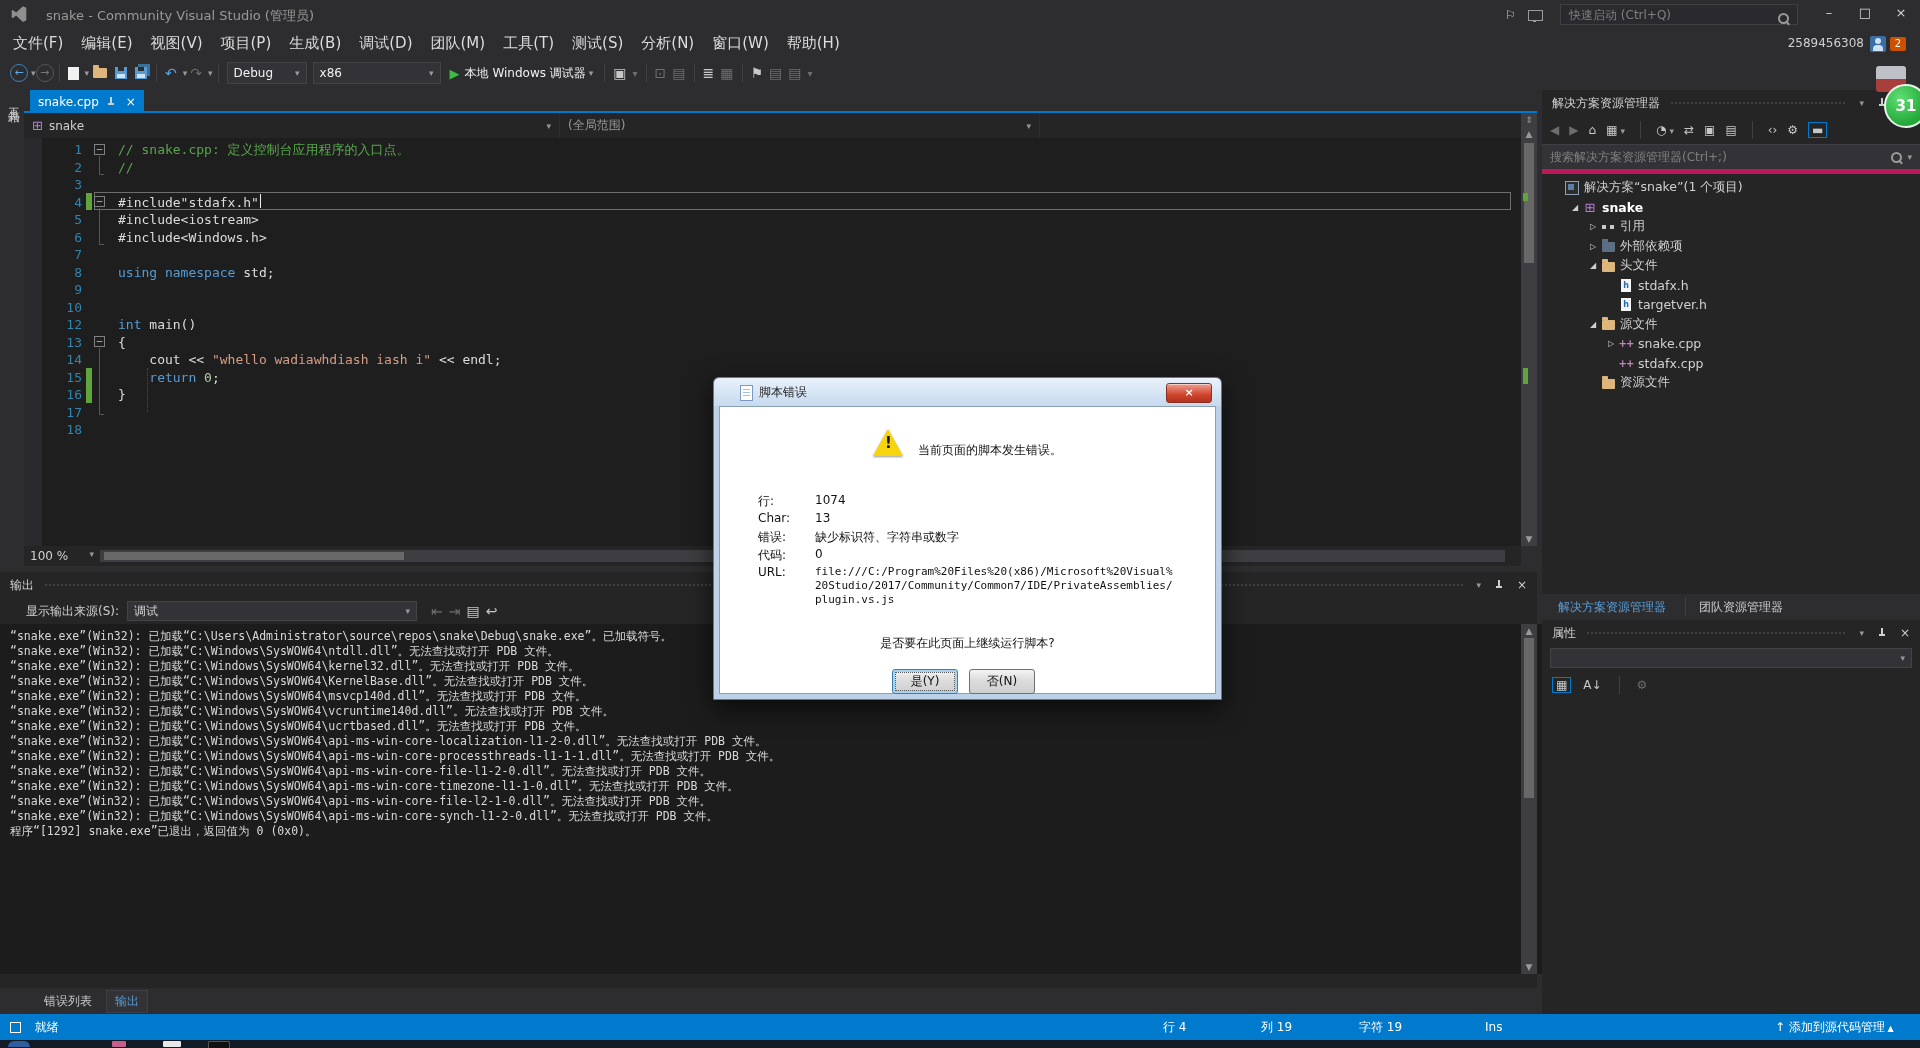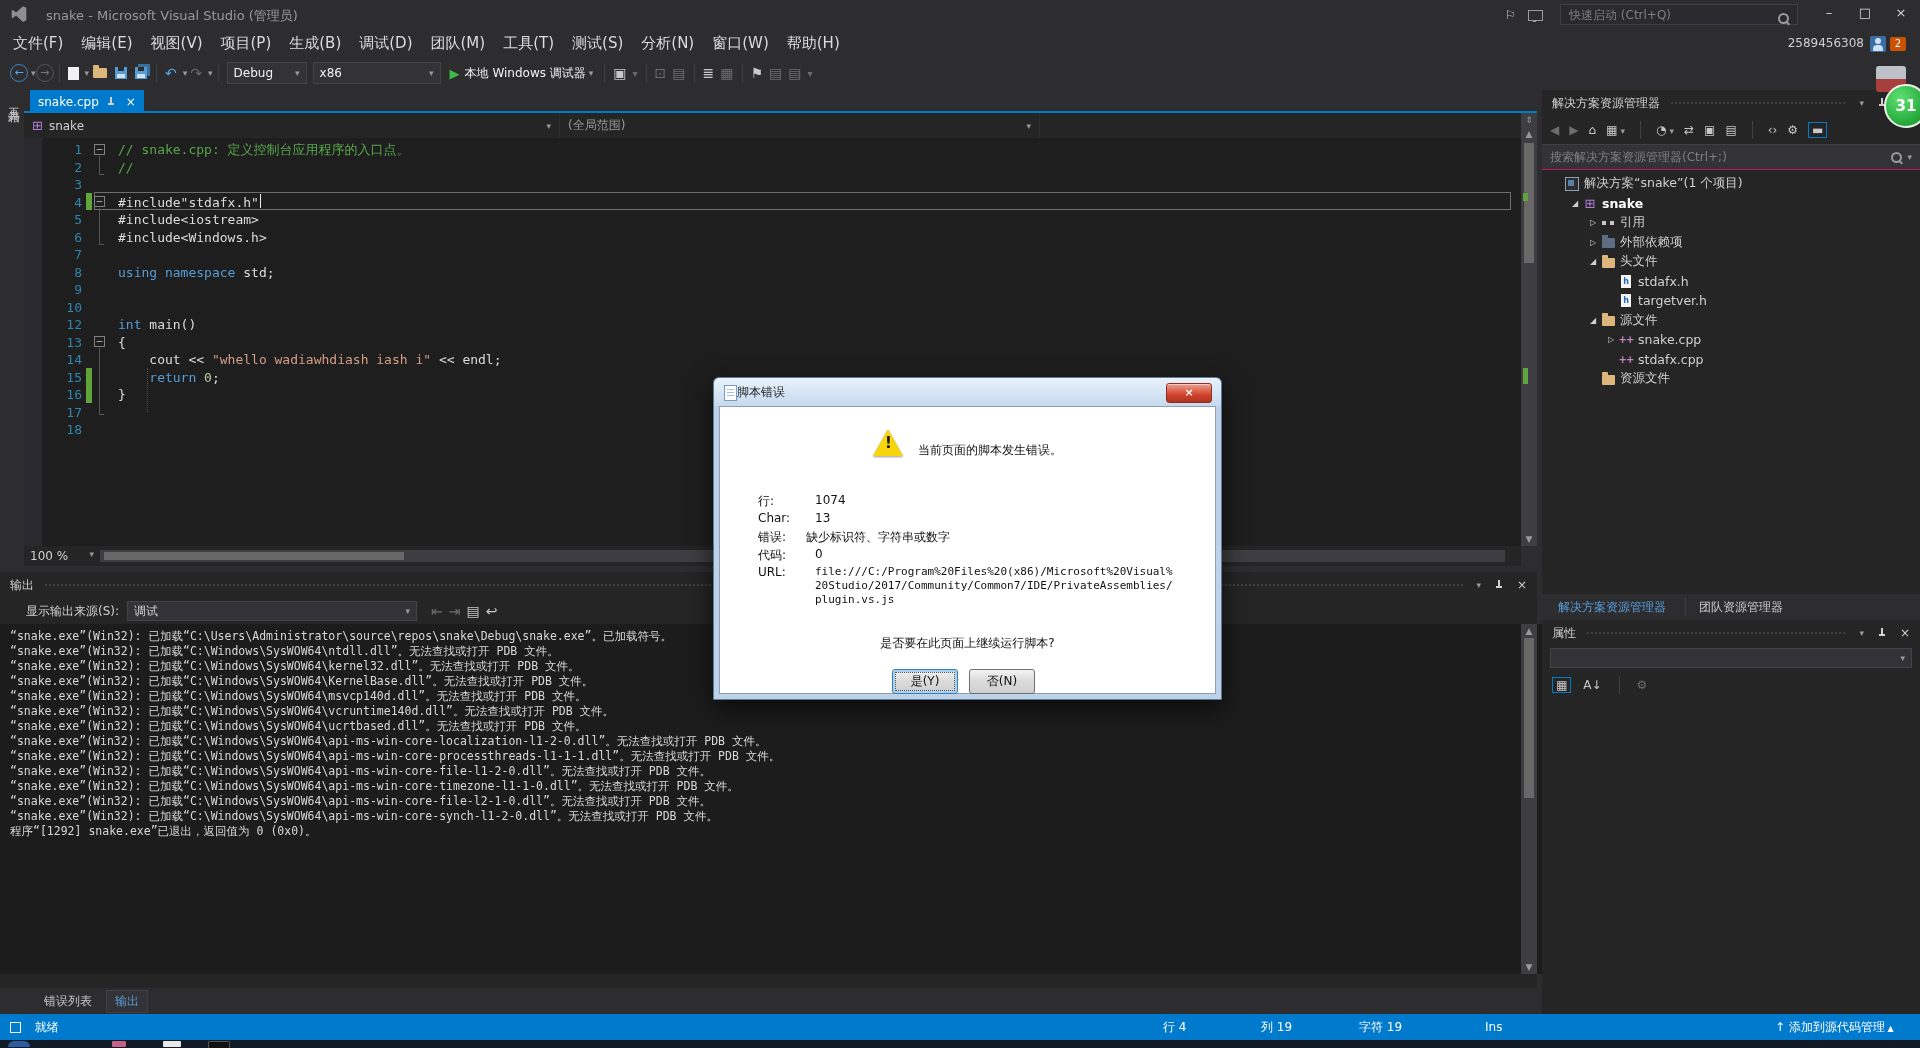--- a/index.html
+++ b/index.html
@@ -93,21 +93,21 @@
   .btab{padding:2px 8px;margin-right:6px;color:#c8c8c8}
   .btab.active{color:#569cd6;background:#333337;border:1px solid #3f3f46}
   #statusbar{left:0;top:1014px;width:1920px;height:26px;background:#007acc;color:#fff;line-height:26px;font-size:12px}
   #statusbar .sq{display:inline-block;width:9px;height:9px;border:1px solid #fff;margin:0 10px 0 10px;vertical-align:middle}
   #taskbar{left:0;top:1040px;width:1920px;height:8px;background:#121a26}
   .tb-blob{position:absolute;top:1px;height:6px;border-radius:1px}
   
   #rightpanel{left:1542px;top:90px;width:378px;height:924px;background:#252526}
   #se-toolbar{height:28px;display:flex;align-items:center;padding-left:8px;gap:10px;font-size:12px}
   .boxed{border:1px solid #007acc;padding:0 3px}
-  #se-search{height:24px;background:#333337;border-top:1px solid #3f3f46;border-bottom:1px solid #be185d;
+  #se-search{height:24px;background:#333337;border-top:1px solid #3f3f46;border-bottom:5px solid #be185d;
              display:flex;align-items:center;justify-content:space-between;padding:0 8px;color:#7f7f7f}
   .tree-row{height:19.5px;display:flex;align-items:center;font-size:12.5px;color:#d0d0d0;white-space:nowrap}
   .tree-row .exp{width:14px;text-align:center;font-size:8px;color:#cfcfcf;flex:none}
   .tree-row .ticon{width:16px;flex:none;display:flex;justify-content:center;margin-right:4px}
   .ico-folder{width:13px;height:10px;background:#dcb67a;border-radius:1px;position:relative;margin-top:2px}
   .ico-folder::before{content:"";position:absolute;top:-3px;left:0;width:6px;height:3px;background:#dcb67a;border-radius:1px 1px 0 0}
   .ico-extfolder{width:13px;height:10px;background:#5b6e84;border-radius:1px;position:relative;margin-top:2px}
   .ico-extfolder::before{content:"";position:absolute;top:-3px;left:0;width:6px;height:3px;background:#5b6e84}
   .ico-solution{width:12px;height:12px;border:1px solid #8ea0b5;position:relative;background:#2d2d30}
   .ico-solution::after{content:"";position:absolute;left:2px;top:2px;width:6px;height:6px;background:#5b80a5}
@@ -125,21 +125,21 @@
   #rec-stamp{left:1876px;top:66px;width:30px;height:26px;background:linear-gradient(#cdd2d8 50%,#b5413f 50%);border-radius:3px;opacity:.9}
   #rec-badge{left:1884px;top:84px;width:44px;height:44px;border-radius:50%;
              background:radial-gradient(circle at 35% 30%,#5fdf73,#23a839 70%);border:2px solid #e8f5e9;
              color:#fff;font-weight:bold;font-size:15px;display:flex;align-items:center;justify-content:center;box-sizing:border-box}
   
   #dialog{left:713px;top:377px;width:509px;height:323px;border-radius:6px 6px 0 0;
           box-shadow:0 8px 26px rgba(0,0,0,.65);
           background:linear-gradient(#e9f2fb,#c6d9ee 28px,#bdd2e8 28px);
           border:1px solid #5d7a96;box-sizing:border-box}
   #dialog .dframe{position:absolute;left:5px;top:28px;right:5px;bottom:5px;background:#fff;border:1px solid #8aa0b5}
-  #dialog .dtitle{position:absolute;left:10px;top:6px;color:#1d1d1d;display:flex;align-items:center;gap:0;font-size:12px}
+  #dialog .dtitle{position:absolute;left:26px;top:6px;color:#1d1d1d;display:flex;align-items:center;gap:6px;font-size:12px}
   .doc-ico{width:11px;height:14px;background:#fff;border:1px solid #7a9ac1;
            background-image:repeating-linear-gradient(#9fc1e4 0 1px,transparent 1px 3px);background-position:2px 3px;background-size:7px 9px;background-repeat:no-repeat}
   #dlg-close{position:absolute;right:9px;top:5px;width:44px;height:18px;border-radius:3px;
              background:linear-gradient(#f0a090,#d0432c 60%,#b03320);border:1px solid #8c2f22;
              color:#fff;font-size:11px;text-align:center;line-height:17px;font-weight:bold;box-shadow:inset 0 1px 0 rgba(255,255,255,.5)}
   .warn-tri{position:absolute;width:0;height:0;border-left:15px solid transparent;border-right:15px solid transparent;
             border-bottom:27px solid #f6d50c;filter:drop-shadow(0 1px 1px #999)}
   .warn-tri::after{content:"!";position:absolute;left:-3px;top:5px;color:#111;font-weight:bold;font-size:15px}
   .dlg-label{position:absolute;color:#111;font-size:12px}
   .dlg-value{position:absolute;color:#111;font-size:12px}
@@ -152,21 +152,21 @@
 <body>
 
 <div id="app">
 
   <div id="titlebar" class="abs">
     <span id="vslogo">
       <svg width="18" height="18" viewBox="0 0 16 16">
           <path d="M11.5 1 5.4 6.6 2.6 4.5 1.5 5v6l1.1.5 2.8-2.1 6.1 5.6 3-1.5v-11z" fill="#8f8f8f"></path>
         </svg>
     </span>
-    <span class="title">snake - Microsoft Visual Studio (管理员)</span>
+    <span class="title">snake - Community Visual Studio (管理员)</span>
     <span class="abs" style="left:1505px;top:8px"><span class="glyph">⚐</span></span>
     <span class="abs" style="left:1528px;top:9px"><span class="mini-monitor"></span></span>
     <div class="qlaunch">
       <span>快速启动 (Ctrl+Q)</span>
       <span class="abs" style="right:8px;top:5px"><span class="mag"></span></span>
     </div>
     <div class="winbtn" style="left:1812px">–</div>
     <div class="winbtn" style="left:1848px">□</div>
     <div class="winbtn" style="left:1884px">×</div>
   </div>
@@ -525,21 +525,21 @@
     <div id="dlg-close">×</div>
     <div class="dframe">
       <span class="warn-tri" style="left:153px;top:22px"></span>
       <span class="dlg-label" style="left:198px;top:35px">当前页面的脚本发生错误。</span>
       <div id="dlg-fields">
           <div class="dlg-label" style="left: 38px; top: 86px;">行:</div>
           <div class="dlg-value" style="left: 95px; top: 86px;">1074</div>
           <div class="dlg-label" style="left: 38px; top: 104px;">Char:</div>
           <div class="dlg-value" style="left: 95px; top: 104px;">13</div>
           <div class="dlg-label" style="left: 38px; top: 122px;">错误:</div>
-          <div class="dlg-value" style="left: 86px; top: 122px;">缺少标识符、字符串或数字</div>
+          <div class="dlg-value" style="left: 95px; top: 122px;">缺少标识符、字符串或数字</div>
           <div class="dlg-label" style="left: 38px; top: 140px;">代码:</div>
           <div class="dlg-value" style="left: 95px; top: 140px;">0</div>
           <div class="dlg-label" style="left: 38px; top: 158px;">URL:</div>
           <div class="dlg-value" id="dlg-url" style="left: 95px; top: 158px;">file:///C:/Program%20Files%20(x86)/Microsoft%20Visual%20Studio/2017/Community/Common7/IDE/PrivateAssemblies/plugin.vs.js</div>
         </div>
       <div class="dlg-label" style="left:0;top:228px;width:100%;text-align:center">是否要在此页面上继续运行脚本?</div>
       <div class="dlg-btn default" style="left:172px;top:262px">是(Y)</div>
       <div class="dlg-btn" style="left:249px;top:262px">否(N)</div>
     </div>
   </div>

